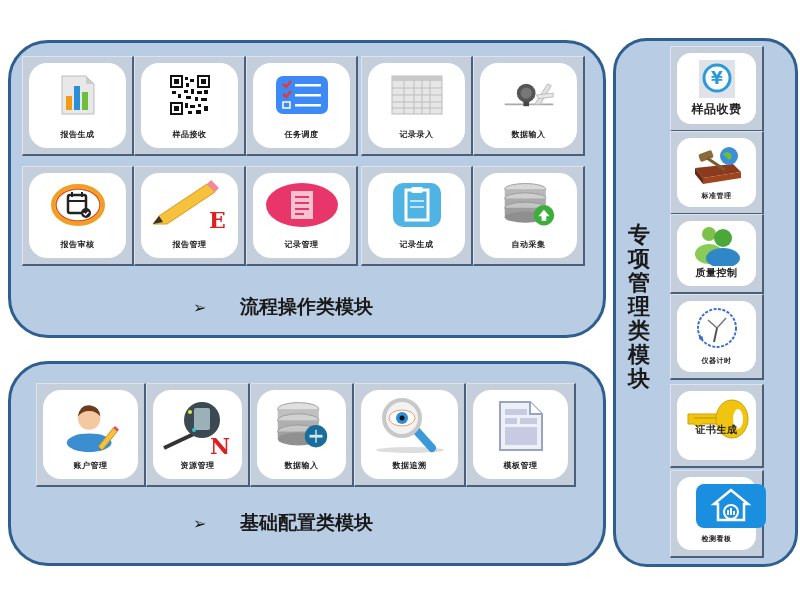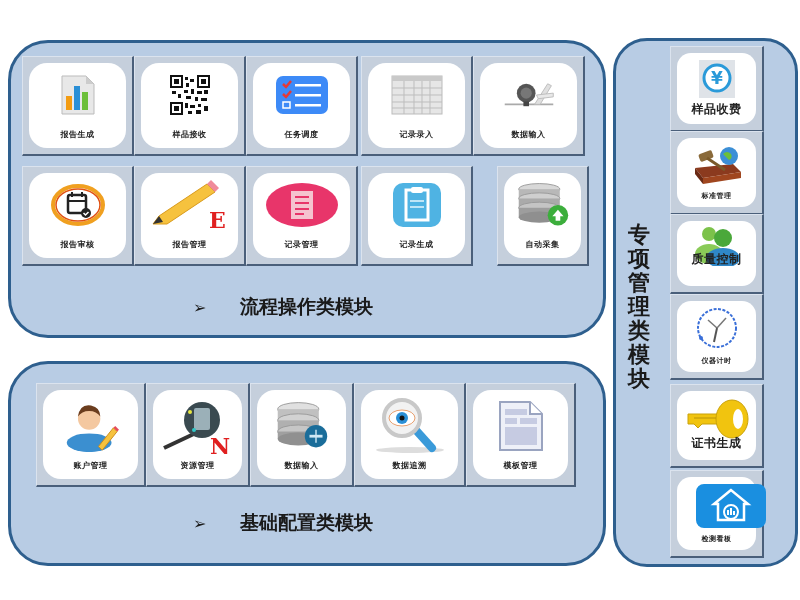--- a/index.html
+++ b/index.html
@@ -188,21 +188,21 @@
         <rect x="2" y="2" width="48" height="44" rx="10" fill="#4fb3e3"></rect>
         <rect x="15" y="9" width="22" height="30" fill="none" stroke="#fff" stroke-width="3"></rect>
         <rect x="20" y="6" width="12" height="6" rx="2" fill="#fff"></rect>
         <line x1="19" y1="20" x2="33" y2="20" stroke="#bfe5f6" stroke-width="2"></line>
         <line x1="19" y1="26" x2="33" y2="26" stroke="#bfe5f6" stroke-width="2"></line>
       </svg>
     </div>
     <div class="label">记录生成</div>
   </div>
 </div>
-<div class="cell" style="left:473px;top:166px;width:92px;height:100px;margin-left:24px;">
+<div class="cell" style="left:473px;top:166px;width:112px;height:100px;">
   <div class="tile">
     <div class="icon">
       <svg width="60" height="50" viewBox="0 0 60 50">
         <ellipse cx="26" cy="8" rx="22" ry="6" fill="#d8d8d8" stroke="#999"></ellipse>
         <rect x="4" y="8" width="44" height="10" fill="#b8b8b8"></rect>
         <ellipse cx="26" cy="18" rx="22" ry="6" fill="#cfcfcf" stroke="#999"></ellipse>
         <rect x="4" y="18" width="44" height="10" fill="#aaa"></rect>
         <ellipse cx="26" cy="28" rx="22" ry="6" fill="#c4c4c4" stroke="#999"></ellipse>
         <rect x="4" y="28" width="44" height="10" fill="#9d9d9d"></rect>
         <ellipse cx="26" cy="38" rx="22" ry="6" fill="#8f8f8f"></ellipse>
@@ -340,21 +340,21 @@
 <div class="cell" style="left:670px;top:214px;width:94px;height:80px;">
   <div class="tile" style="border-radius:14px;">
     <div class="icon" style="height:42px;margin-top:3px;">
       <svg width="56" height="42" viewBox="0 0 56 42">
         <circle cx="20" cy="10" r="7" fill="#7cc24a"></circle>
         <ellipse cx="20" cy="30" rx="14" ry="10" fill="#8acb58"></ellipse>
         <circle cx="34" cy="14" r="9" fill="#4aa83a"></circle>
         <ellipse cx="34" cy="34" rx="17" ry="10" fill="#2f87c8"></ellipse>
       </svg>
     </div>
-    <div class="label" style="font-size:12px;bottom:18px;">质量控制</div>
+    <div class="label" style="font-size:10px;bottom:6px;">质量控制</div>
   </div>
 </div>
 <div class="cell" style="left:670px;top:294px;width:94px;height:86px;">
   <div class="tile" style="border-radius:14px;">
     <div class="icon" style="height:46px;margin-top:4px;">
       <svg width="46" height="44" viewBox="0 0 46 44">
         <circle cx="23" cy="22" r="19" fill="#fff" stroke="#3a6fd8" stroke-width="2" stroke-dasharray="3 1.5"></circle>
         <line x1="23" y1="22" x2="14" y2="14" stroke="#777" stroke-width="1.5"></line>
         <line x1="23" y1="22" x2="32" y2="12" stroke="#777" stroke-width="1.5"></line>
         <line x1="23" y1="22" x2="20" y2="36" stroke="#555" stroke-width="2"></line>
@@ -367,21 +367,21 @@
 <div class="cell" style="left:670px;top:384px;width:94px;height:84px;">
   <div class="tile" style="border-radius:14px;">
     <div class="icon" style="width:70px;height:46px;margin-top:4px;">
       <svg width="70" height="44" viewBox="0 0 70 44">
         <path d="M6 18 H38 V28 H20 L16 32 L12 28 H6 Z" fill="#f1c40f" stroke="#c9a10a"></path>
         <ellipse cx="50" cy="23" rx="16" ry="19" fill="#f1c40f" stroke="#c9a10a"></ellipse>
         <ellipse cx="56" cy="23" rx="5" ry="10" fill="#fff"></ellipse>
         <line x1="12" y1="22" x2="34" y2="22" stroke="#b8940a" stroke-width="1"></line>
       </svg>
     </div>
-    <div class="label" style="font-size:12px;bottom:8px;">证书生成</div>
+    <div class="label" style="font-size:10px;bottom:23px;">证书生成</div>
   </div>
 </div>
 <div class="cell" style="left:670px;top:470px;width:94px;height:88px;">
   <div class="tile" style="border-radius:14px;padding-left:28px;">
     <div class="icon" style="width:76px;height:50px;margin-top:4px;">
       <svg width="74" height="48" viewBox="0 0 74 48">
         <rect x="2" y="2" width="70" height="44" rx="8" fill="#1a8fe0"></rect>
         <path d="M37 8 L20 22 H24 V38 H50 V22 H54 Z" fill="none" stroke="#fff" stroke-width="2.5"></path>
         <circle cx="37" cy="30" r="7" fill="none" stroke="#fff" stroke-width="2"></circle>
         <rect x="33" y="28" width="2" height="5" fill="#fff"></rect>

